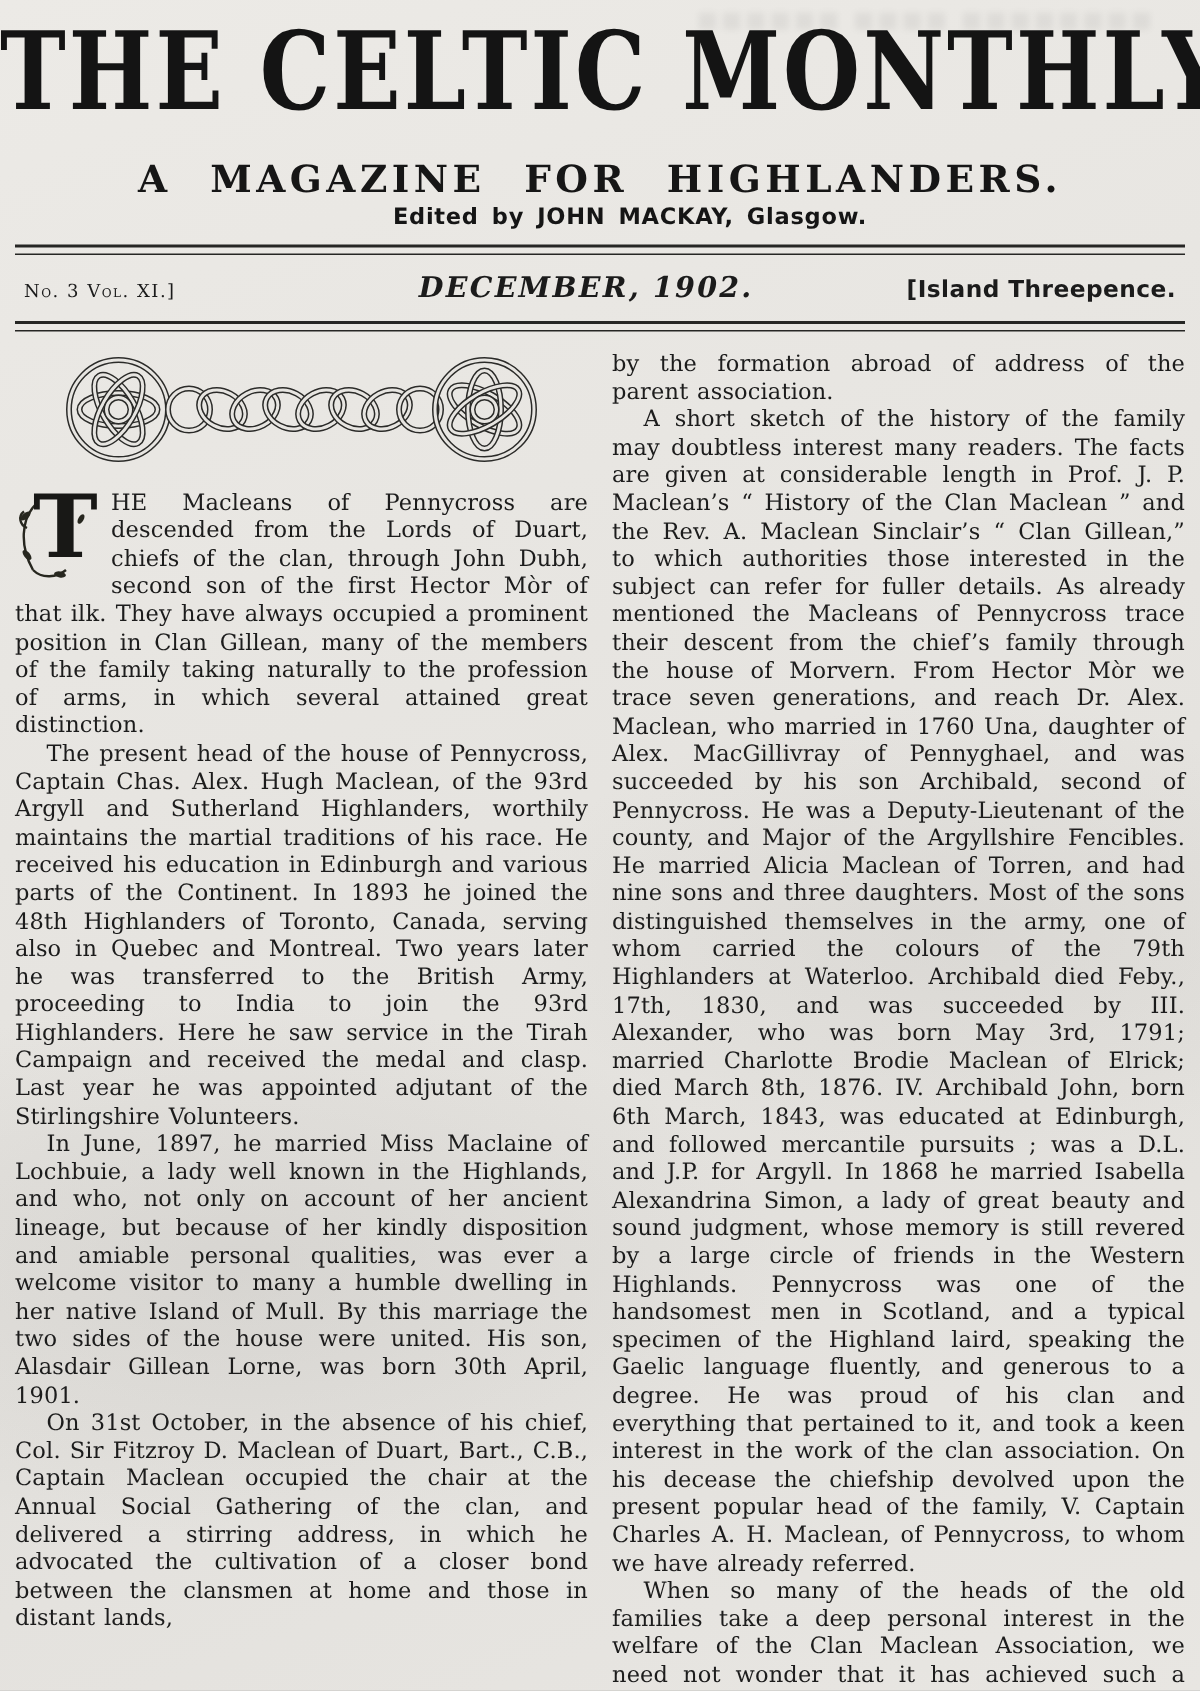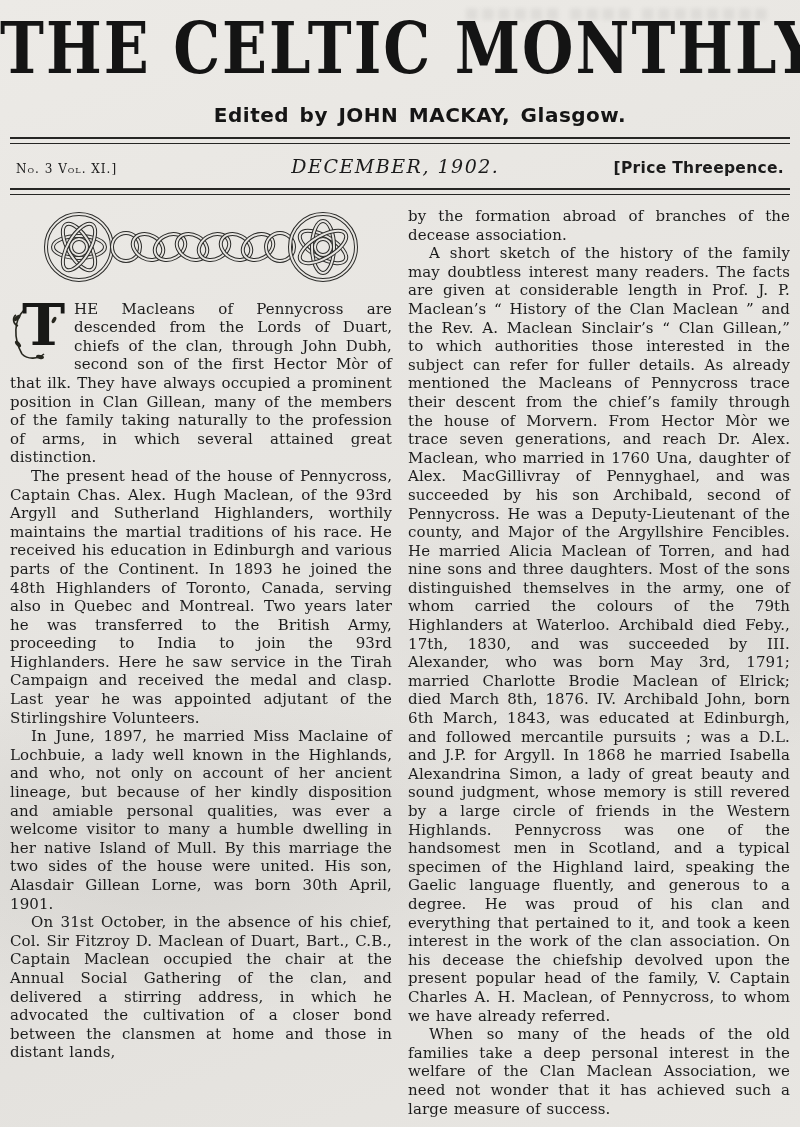--- a/index.html
+++ b/index.html
@@ -36,24 +36,24 @@
   .masthead-subtitle{
     margin:24px 0 0 0;
     font-family:"DejaVu Serif", serif;
     font-weight:700;
     font-size:25px;
     letter-spacing:3px;
     word-spacing:14px;
     color:#161616;
   }
   .masthead-editor{
-    margin-top:22px;
+    margin-top:1px;
     font-family:"DejaVu Sans", sans-serif;
     font-weight:700;
-    font-size:20px;
+    font-size:15px;
     letter-spacing:.5px;
     word-spacing:3px;
     color:#151515;
     padding-left:40px;
   }
   .double-rule{
     margin:0 10px;
     height:4px;
     border-top:2px solid #262624;
     border-bottom:1px solid #262624;
@@ -64,21 +64,21 @@
     display:flex;justify-content:space-between;align-items:baseline;
     padding:11px 16px 9px 16px;
   }
   .issue-number{
     font-family:"DejaVu Serif", serif;
     font-variant:small-caps;
     font-size:12px;letter-spacing:1px;
   }
   .issue-date{
     font-family:"DejaVu Serif", serif;
-    font-style:italic;font-weight:400;
+    font-style:italic;font-weight:700;
     font-size:19px;letter-spacing:1.5px;
     margin-left:60px;
   }
   .issue-price{
     font-family:"DejaVu Sans", sans-serif;
     font-weight:700;font-size:15.5px;letter-spacing:.3px;
   }
 
   .columns{
     display:flex;
@@ -130,29 +130,30 @@
 </style>
 </head>
 <body>
 
 <div class="page">
 
   <div class="bleed bleed1">■■■■■■ ■■■■ ■■■■■■■■</div>
 
   <header>
     <h1 class="masthead-title">THE CELTIC MONTHLY:</h1>
+    <h2 class="masthead-subtitle">A MAGAZINE FOR HIGHLANDERS.</h2>
     <div class="masthead-editor">Edited by JOHN MACKAY, Glasgow.</div>
   </header>
 
   <div class="double-rule rule-a"></div>
 
   <div class="issue-row">
     <span class="issue-number">No. 3 Vol. XI.]</span>
     <span class="issue-date">DECEMBER, 1902.</span>
-    <span class="issue-price">[Price Threepence.</span>
+    <span class="issue-price">[Island Threepence.</span>
   </div>
 
   <div class="double-rule rule-b"></div>
 
   <main class="columns">
 
     <section class="col">
 
       <div class="ornament">
         <svg width="320" height="76" viewBox="0 0 320 76">
@@ -226,19 +227,19 @@
           </svg>
           <span class="dropcap">T</span>
         </span><span>HE Macleans of Pennycross are descended from the Lords of Duart, chiefs of the clan, through John Dubh, second son of the first Hector Mòr of that ilk.  They have always occupied a prominent position in Clan Gillean, many of the members of the family taking naturally to the profession of arms, in which several attained great distinction.</span>
       </p>
       <p>The present head of the house of Pennycross, Captain Chas. Alex. Hugh Maclean, of the 93rd Argyll and Sutherland Highlanders, worthily maintains the martial traditions of his race.  He received his education in Edinburgh and various parts of the Continent.  In 1893 he joined the 48th Highlanders of Toronto, Canada, serving also in Quebec and Montreal.  Two years later he was transferred to the British Army, proceeding to India to join the 93rd Highlanders.  Here he saw service in the Tirah Campaign and received the medal and clasp.  Last year he was appointed adjutant of the Stirlingshire Volunteers.</p>
       <p>In June, 1897, he married Miss Maclaine of Lochbuie, a lady well known in the Highlands, and who, not only on account of her ancient lineage, but because of her kindly disposition and amiable personal qualities, was ever a welcome visitor to many a humble dwelling in her native Island of Mull.  By this marriage the two sides of the house were united.  His son, Alasdair Gillean Lorne, was born 30th April, 1901.</p>
       <p>On 31st October, in the absence of his chief, Col. Sir Fitzroy D. Maclean of Duart, Bart., C.B., Captain Maclean occupied the chair at the Annual Social Gathering of the clan, and delivered a stirring address, in which he advocated the cultivation of a closer bond between the clansmen at home and those in distant lands,</p>
     </section>
 
     <section class="col">
-      <p class="noindent">by the formation abroad of branches of the decease association.</p>
+      <p class="noindent">by the formation abroad of address of the parent association.</p>
       <p>A short sketch of the history of the family may doubtless interest many readers.  The facts are given at considerable length in Prof. J. P. Maclean’s “ History of the Clan Maclean ” and the Rev. A. Maclean Sinclair’s “ Clan Gillean,” to which authorities those interested in the subject can refer for fuller details.  As already mentioned the Macleans of Pennycross trace their descent from the chief’s family through the house of Morvern.  From Hector Mòr we trace seven generations, and reach Dr. Alex. Maclean, who married in 1760 Una, daughter of Alex. MacGillivray of Pennyghael, and was succeeded by his son Archibald, second of Pennycross.  He was a Deputy-Lieutenant of the county, and Major of the Argyllshire Fencibles.  He married Alicia Maclean of Torren, and had nine sons and three daughters.  Most of the sons distinguished themselves in the army, one of whom carried the colours of the 79th Highlanders at Waterloo.  Archibald died Feby., 17th, 1830, and was succeeded by III. Alexander, who was born May 3rd, 1791; married Charlotte Brodie Maclean of Elrick; died March 8th, 1876.  IV. Archibald John, born 6th March, 1843, was educated at Edinburgh, and followed mercantile pursuits ; was a D.L. and J.P. for Argyll.  In 1868 he married Isabella Alexandrina Simon, a lady of great beauty and sound judgment, whose memory is still revered by a large circle of friends in the Western Highlands.  Pennycross was one of the handsomest men in Scotland, and a typical specimen of the Highland laird, speaking the Gaelic language fluently, and generous to a degree.  He was proud of his clan and everything that pertained to it, and took a keen interest in the work of the clan association.  On his decease the chiefship devolved upon the present popular head of the family, V. Captain Charles A. H. Maclean, of Pennycross, to whom we have already referred.</p>
       <p>When so many of the heads of the old families take a deep personal interest in the welfare of the Clan Maclean Association, we need not wonder that it has achieved such a large measure of success.</p>
     </section>
 
   </main>
 </div>
 
 </body></html>

